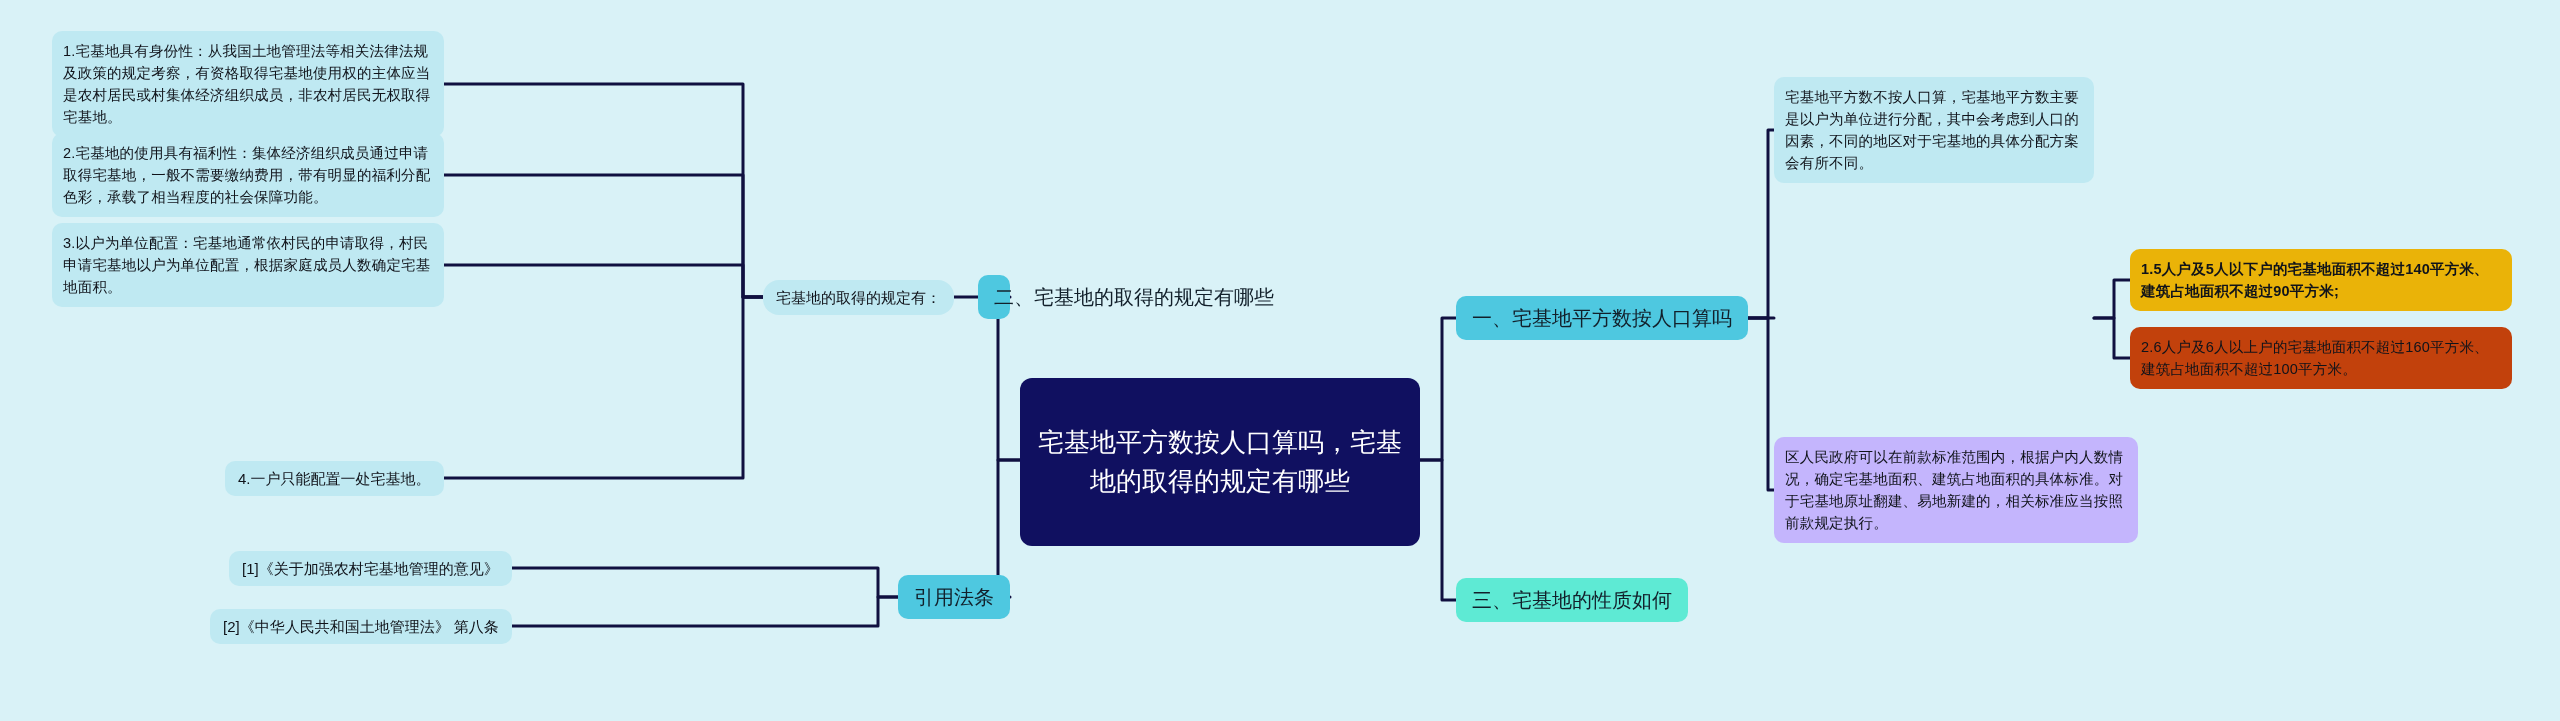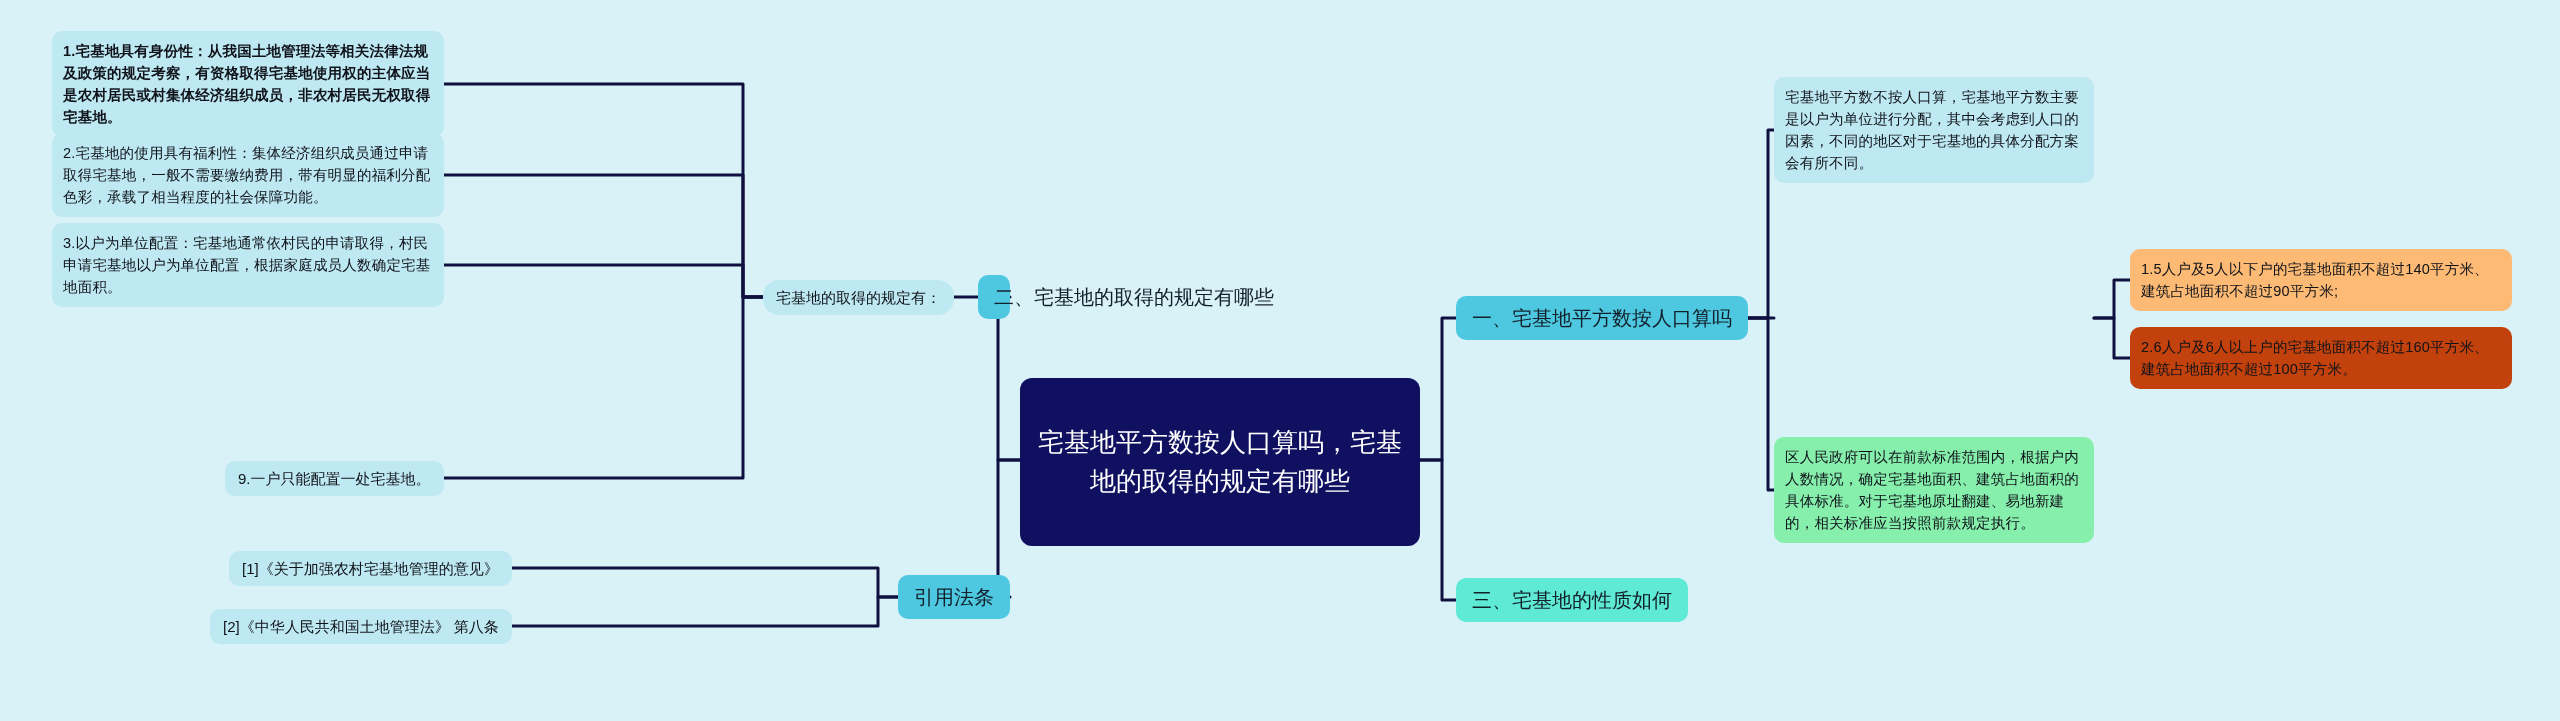--- a/index.html
+++ b/index.html
@@ -94,34 +94,34 @@
   </div>
 
   <div class="node branch" style="left: 978px; top: 275px; width: 0px; min-width: 0px; background: rgb(78, 200, 224);">
     <span class="txt">二、宅基地的取得的规定有哪些</span>
   </div>
 
   <div class="node pill" style="left: 763px; top: 279.5px; background: rgb(191, 233, 242); border-radius: 16px;">
     <span class="txt">宅基地的取得的规定有：</span>
   </div>
 
-  <div class="node leaf" style="left: 52px; top: 31px; width: 392px; background: rgb(191, 233, 242); font-weight: bold;">
+  <div class="node leaf" style="left: 52px; top: 31px; width: 392px; background: rgb(191, 233, 242);">
     <span class="txt">1.宅基地具有身份性：从我国土地管理法等相关法律法规及政策的规定考察，有资格取得宅基地使用权的主体应当是农村居民或村集体经济组织成员，非农村居民无权取得宅基地。</span>
   </div>
 
   <div class="node leaf" style="left: 52px; top: 133px; width: 392px; background: rgb(191, 233, 242);">
     <span class="txt">2.宅基地的使用具有福利性：集体经济组织成员通过申请取得宅基地，一般不需要缴纳费用，带有明显的福利分配色彩，承载了相当程度的社会保障功能。</span>
   </div>
 
   <div class="node leaf" style="left: 52px; top: 223px; width: 392px; background: rgb(191, 233, 242);">
     <span class="txt">3.以户为单位配置：宅基地通常依村民的申请取得，村民申请宅基地以户为单位配置，根据家庭成员人数确定宅基地面积。</span>
   </div>
 
   <div class="node pill" style="left: 225px; top: 460.5px; background: rgb(191, 233, 242);">
-    <span class="txt">9.一户只能配置一处宅基地。</span>
+    <span class="txt">4.一户只能配置一处宅基地。</span>
   </div>
 
   <div class="node branch" style="left: 898px; top: 575px; background: rgb(78, 200, 224);">
     <span class="txt">引用法条</span>
   </div>
 
   <div class="node pill" style="left: 229px; top: 550.5px; background: rgb(191, 233, 242);">
     <span class="txt">[1]《关于加强农村宅基地管理的意见》</span>
   </div>
 
@@ -131,25 +131,25 @@
 
   <div class="node branch" style="left: 1456px; top: 296px; background: rgb(78, 200, 224);">
     <span class="txt">一、宅基地平方数按人口算吗</span>
   </div>
 
   <div class="node leaf" style="left: 1774px; top: 77px; width: 320px; background: rgb(191, 233, 242);">
     <span class="txt">宅基地平方数不按人口算，宅基地平方数主要是以户为单位进行分配，其中会考虑到人口的因素，不同的地区对于宅基地的具体分配方案会有所不同。</span>
   </div>
 
 
-  <div class="node leaf" style="left: 1774px; top: 437px; width: 320px; background: #86efac; align-items: flex-end;">
+  <div class="node leaf" style="left: 1774px; top: 437px; width: 364px; background: #c4b5fd; align-items: flex-end;">
     <span class="txt">区人民政府可以在前款标准范围内，根据户内人数情况，确定宅基地面积、建筑占地面积的具体标准。对于宅基地原址翻建、易地新建的，相关标准应当按照前款规定执行。</span>
   </div>
 
-  <div class="node leaf" style="left: 2130px; top: 249px; width: 382px; background: #fdba74;">
+  <div class="node leaf" style="left: 2130px; top: 249px; width: 382px; background: #eab308; font-weight: bold;">
     <span class="txt">1.5人户及5人以下户的宅基地面积不超过140平方米、建筑占地面积不超过90平方米;</span>
   </div>
 
   <div class="node leaf" style="left: 2130px; top: 327px; width: 382px; background: #c2410c;">
     <span class="txt">2.6人户及6人以上户的宅基地面积不超过160平方米、建筑占地面积不超过100平方米。</span>
   </div>
 
   <div class="node branch" style="left: 1456px; top: 578px; background: #5eead4;">
     <span class="txt">三、宅基地的性质如何</span>
   </div>

